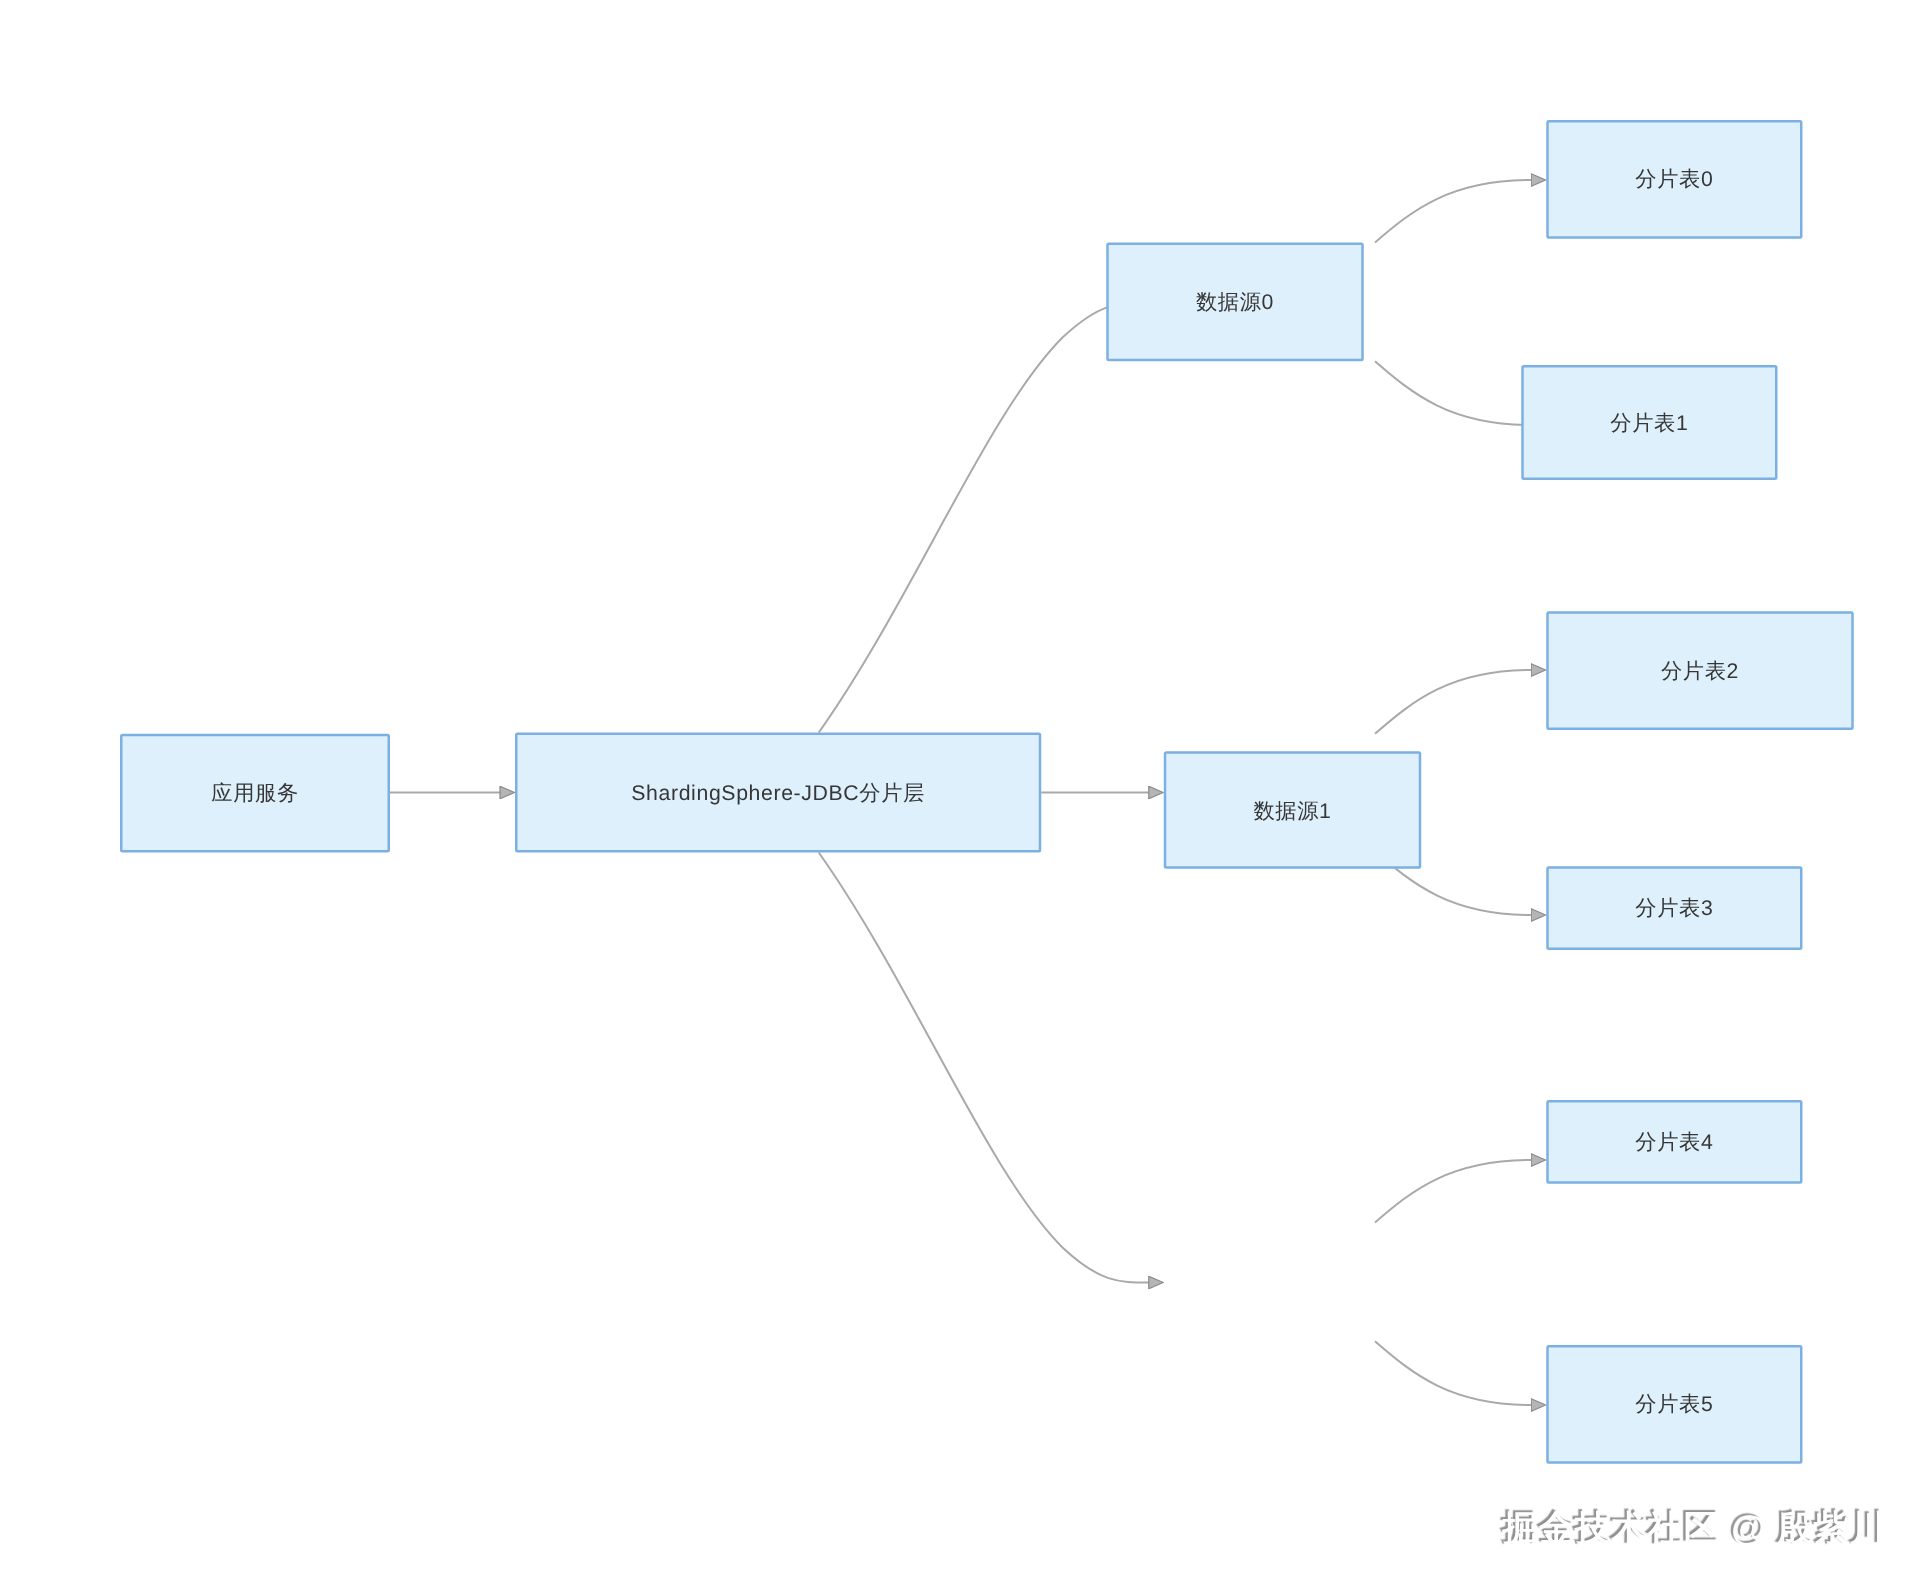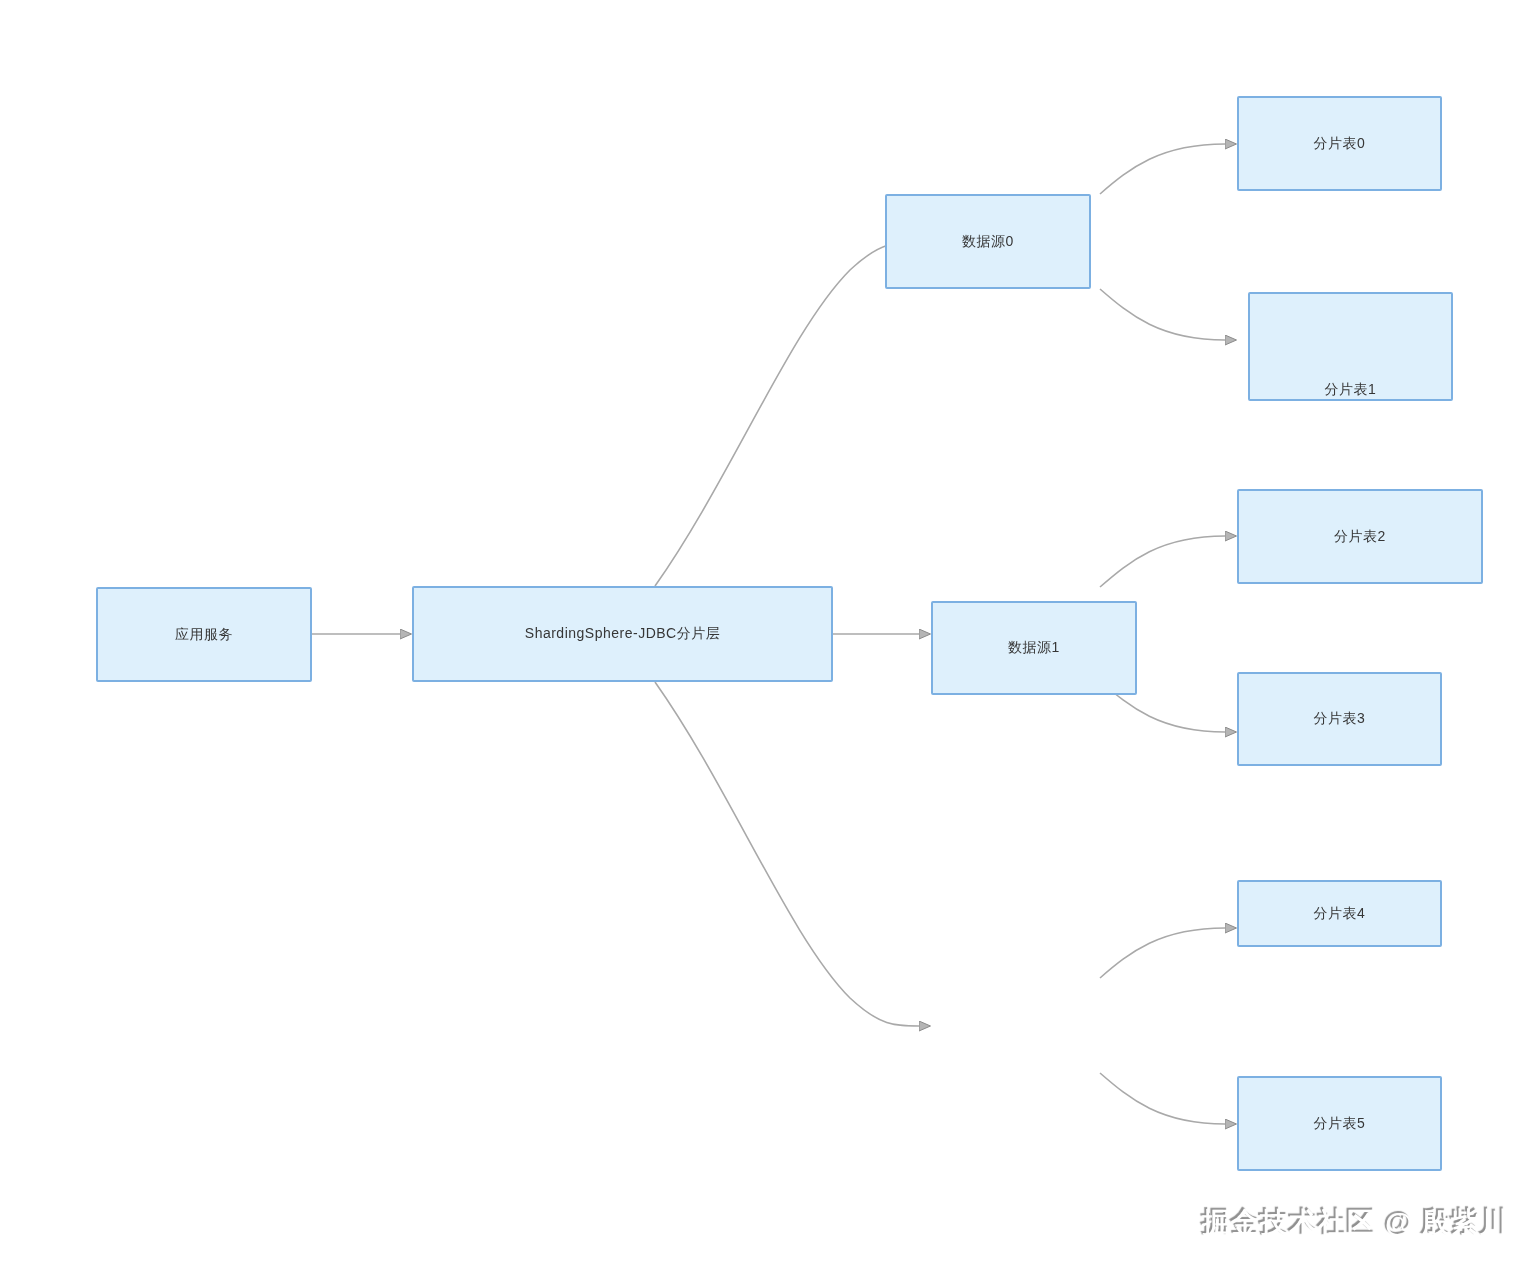--- a/index.html
+++ b/index.html
@@ -37,34 +37,34 @@
 
   .node {
     position: absolute;
     display: flex;
     align-items: center;
     justify-content: center;
     background: var(--node-fill);
     border: 2px solid var(--node-border);
     border-radius: 2px;
     color: var(--text);
-    font-size: 14px;
+    font-size: 17px;
     letter-spacing: 0.5px;
     text-align: center;
   }
 
   .node-app            { left:  96px; top: 587px; width: 216px; height: 95px; }
   .node-sharding-layer { left: 412px; top: 586px; width: 421px; height: 96px; }
   .node-ds0            { left: 885px; top: 194px; width: 206px; height: 95px; }
   .node-ds1            { left: 931px; top: 587px; width: 206px; height: 94px; margin-top: 14px; }
   .node-ds2            { left: 931px; top: 978px; width: 206px; height: 95px; }
   .node-t0             { left: 1237px; top:   96px; width: 205px; height: 95px; }
-  .node-t1             { left: 1248px; top:  292px; width: 205px; height: 109px; align-items: flex-end; }
+  .node-t1             { left: 1217px; top:  292px; width: 205px; height: 92px; }
   .node-t2             { left: 1237px; top:  489px; width: 246px; height: 95px; }
-  .node-t3             { left: 1237px; top:  672px; width: 205px; height: 94px; }
+  .node-t3             { left: 1237px; top:  693px; width: 205px; height: 67px; }
   .node-t4             { left: 1237px; top:  880px; width: 205px; height: 67px; }
   .node-t5             { left: 1237px; top: 1076px; width: 205px; height: 95px; }
 
   .watermark {
     position: absolute;
     right: 28px;
     top: 1204px;
     font-size: 28px;
     font-weight: bold;
     letter-spacing: 1px;

